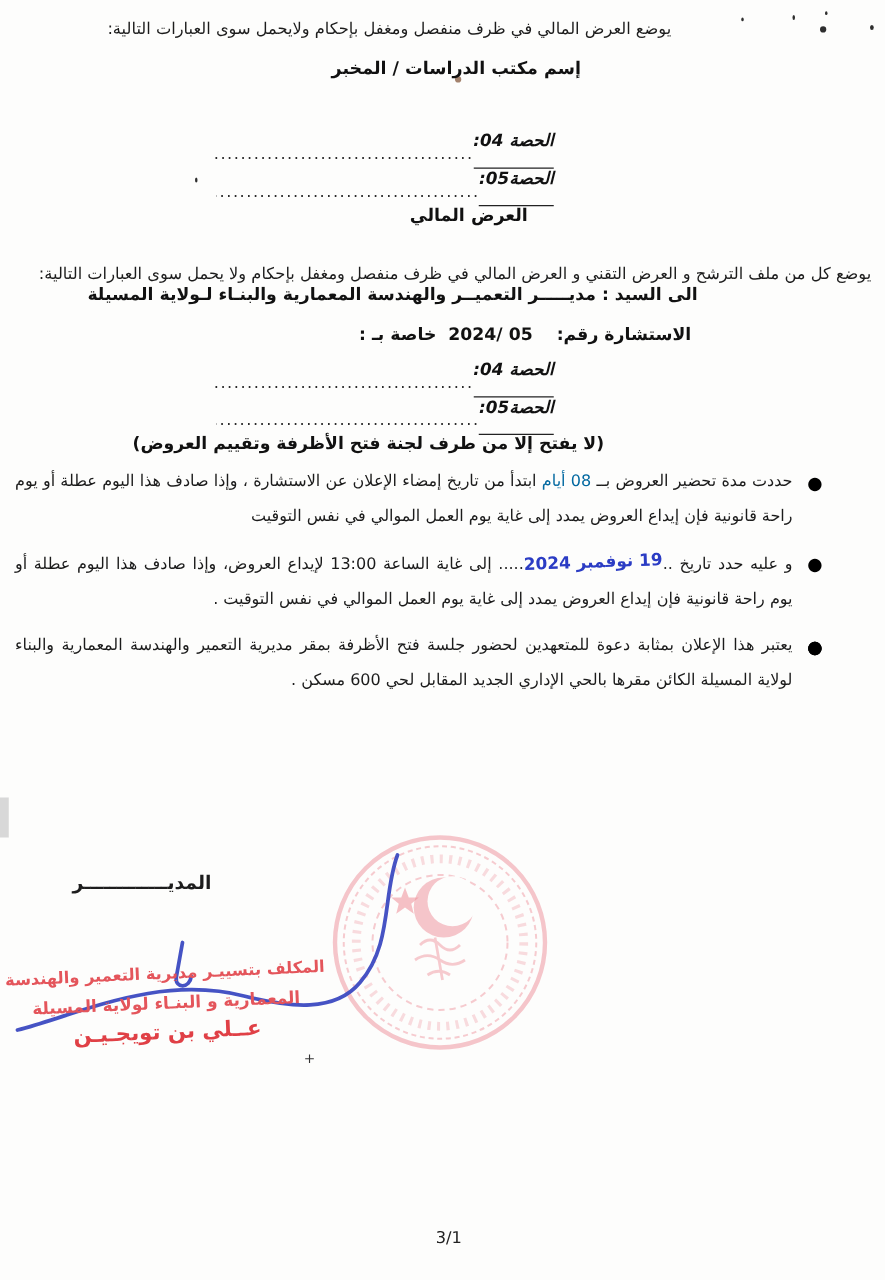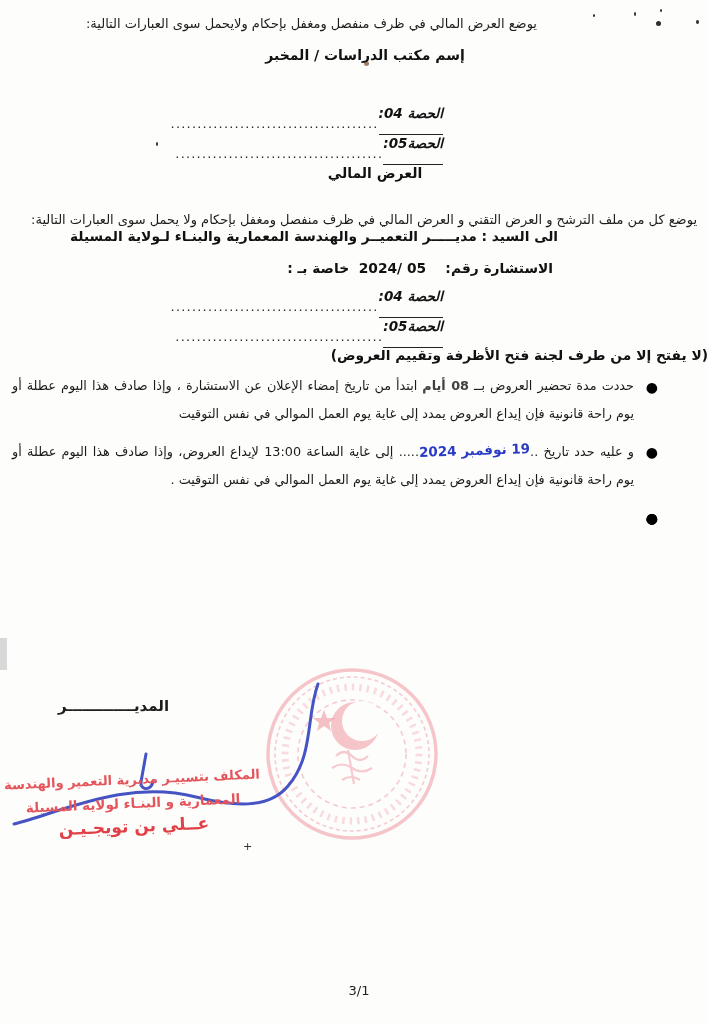--- a/index.html
+++ b/index.html
@@ -16,21 +16,21 @@
 
   
   .lot-row{display:flex;direction:rtl;align-items:flex-end;white-space:nowrap;}
   .lot-label{font-size:13.5px;font-weight:bold;color:#111;border-bottom:1.4px solid #222;padding-bottom:13px;font-style:italic;}
   .leader{font-size:13px;letter-spacing:1.2px;color:#2a2a2a;overflow:hidden;max-width:210px;padding-bottom:4px;}
 
   
   .terms{position:absolute;top:372px;right:48px;left:12px;direction:rtl;}
   .term{position:relative;padding-right:26px;margin-bottom:9px;font-size:12.8px;line-height:28px;text-align:justify;color:#1b1b1b;}
   .term .bdot{position:absolute;right:2px;top:1px;font-size:14px;color:#000;}
-  .term .emph{font-weight:bold;color:#404040;}
+  .term .emph{font-weight:normal;color:#0369a1;}
   .date-stamp{
     display:inline-block;color:#2b3cc4;font-weight:bold;font-size:13.5px;
     letter-spacing:1px;transform:rotate(-2deg) translateY(-1px);white-space:nowrap;
   }
   .mini-dots{letter-spacing:1px;color:#2a2a2a;}
 
   
   .director{font-size:15px;font-weight:bold;color:#1d1d1d;white-space:nowrap;text-align:right;}
   .red-stamp-text{width:258px;text-align:center;transform:rotate(-2.5deg);color:#e4555b;direction:rtl;}
   .red-stamp-text .rl1{font-size:13px;font-weight:bold;line-height:1.9;white-space:nowrap;}
@@ -81,39 +81,40 @@
 
   <div class="abs lot-row" style="top:288px;right:265px;">
     <span class="lot-label">الحصة 04:</span>
     <span class="leader">..............................................</span>
   </div>
   <div class="abs lot-row" style="top:318px;right:265px;">
     <span class="lot-label">الحصة05:</span>
     <span class="leader">..............................................</span>
   </div>
 
-  <div class="abs line ar b" style="top:346px;left:106px;width:602px;text-align:right;font-size:13.8px;">(لا يفتح إلا من طرف لجنة فتح الأظرفة وتقييم العروض)</div>
+  <div class="abs line ar b" style="top:346px;left:106px;width:602px;text-align:left;font-size:13.8px;">(لا يفتح إلا من طرف لجنة فتح الأظرفة وتقييم العروض)</div>
 
   <div class="terms">
     <div class="term">
       <span class="bdot">●</span>
       <span>حددت مدة تحضير العروض بــ </span><span class="emph">08 أيام</span><span> ابتدأ من تاريخ إمضاء الإعلان عن الاستشارة ، وإذا صادف هذا اليوم عطلة أو يوم راحة قانونية فإن إيداع العروض يمدد إلى غاية يوم العمل الموالي في نفس التوقيت</span>
     </div>
     <div class="term">
       <span class="bdot">●</span>
       <span>و عليه حدد تاريخ </span><span class="mini-dots">..</span><span class="date-stamp">19 نوفمبر 2024</span><span class="mini-dots">.....</span><span> إلى غاية الساعة 13:00 لإيداع العروض، وإذا صادف هذا اليوم عطلة أو يوم راحة قانونية فإن إيداع العروض يمدد إلى غاية يوم العمل الموالي في نفس التوقيت .</span>
     </div>
     <div class="term">
       <span class="bdot">●</span>
     </div>
     <div class="term">
       <span class="bdot">●</span>
     </div>
     <div class="term">
       <span class="bdot">●</span>
+      <span>يعتبر هذا الإعلان بمثابة دعوة للمتعهدين لحضور جلسة فتح الأظرفة بمقر مديرية التعمير والهندسة المعمارية والبناء لولاية المسيلة الكائن مقرها بالحي الإداري الجديد المقابل لحي 600 مسكن .</span>
     </div>
   </div>
 
   <div class="abs director ar" style="top:697px;left:58px;">المديـــــــــــــر</div>
 
   <svg class="abs" style="left:262px;top:664px;" width="180" height="180" viewBox="0 0 180 180">
     <g stroke="#ee8e98" fill="none">
       <circle cx="90" cy="90" r="84" stroke-width="3.5" opacity="0.5"></circle>
       <circle cx="90" cy="90" r="77" stroke-width="1.6" stroke-dasharray="4 3" opacity="0.45"></circle>
       <circle cx="90" cy="90" r="67" stroke-width="7" stroke-dasharray="2.5 5" opacity="0.3"></circle>

